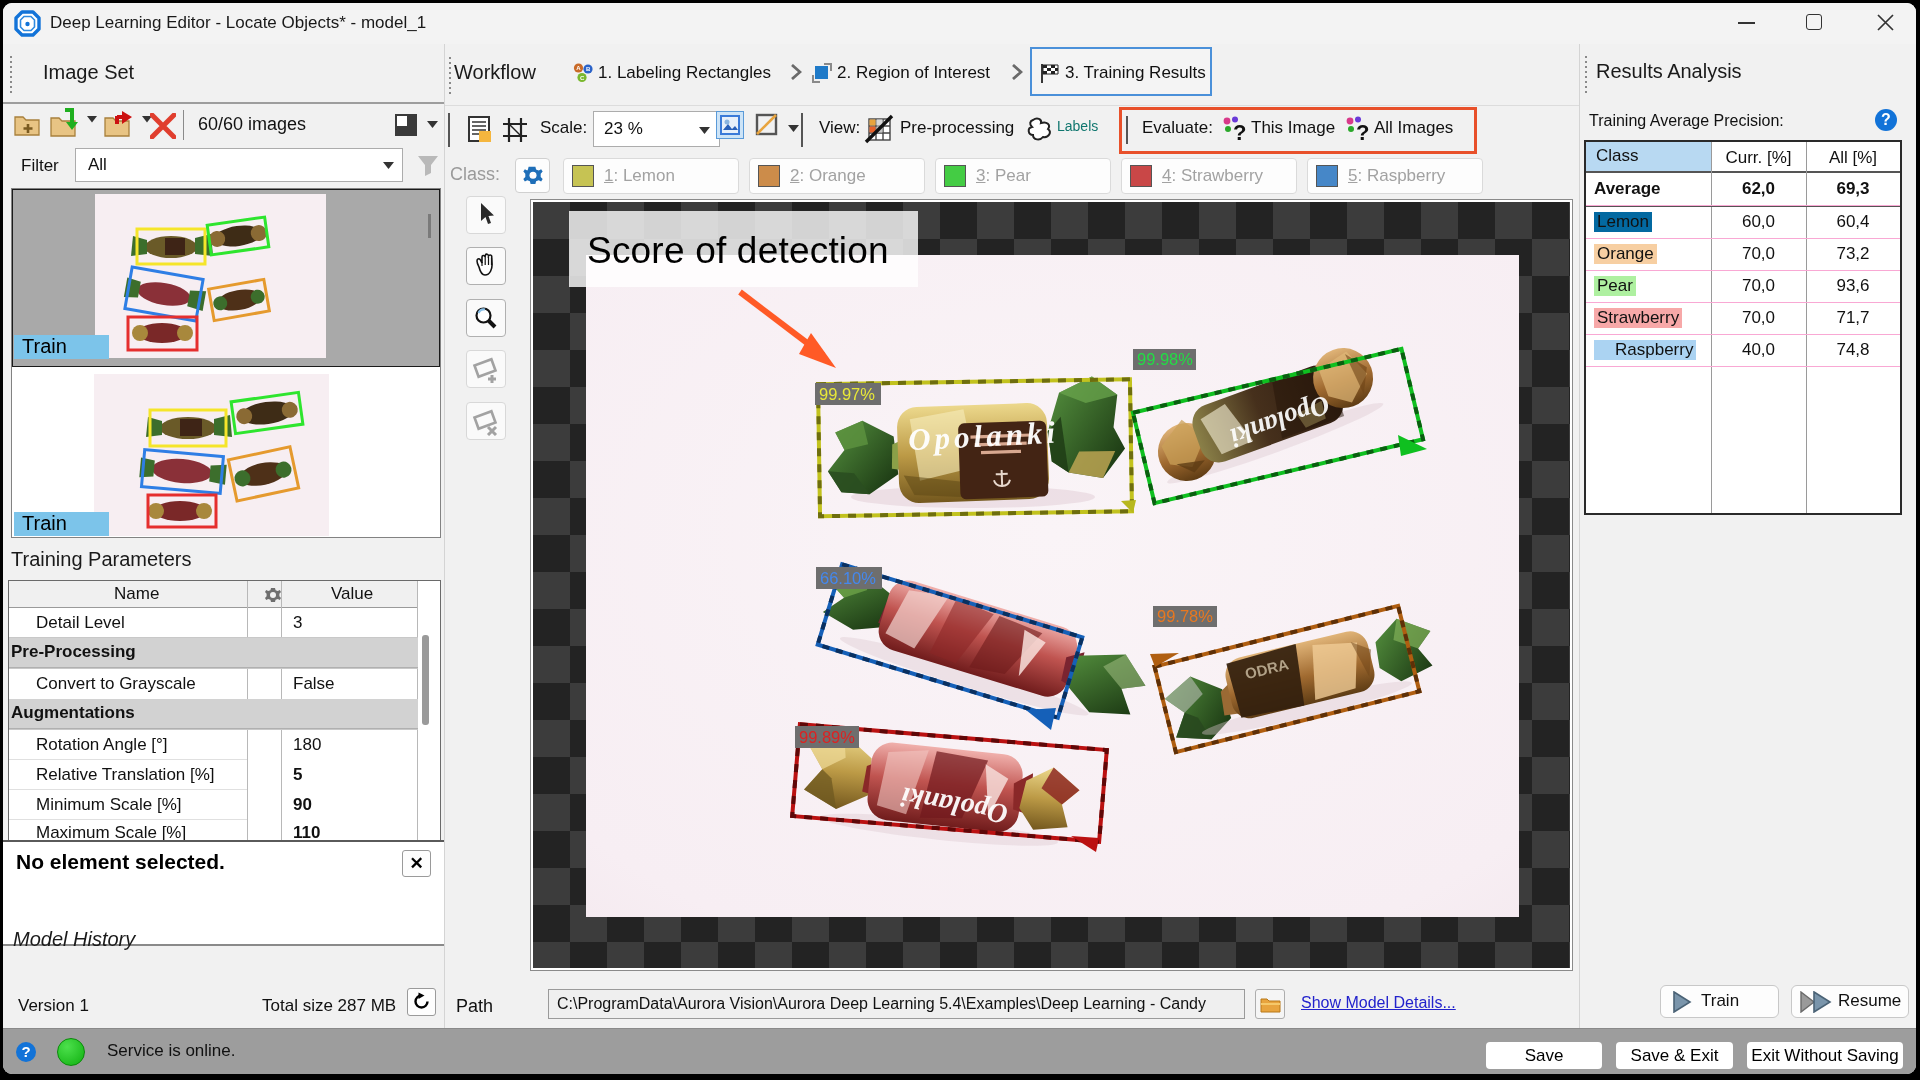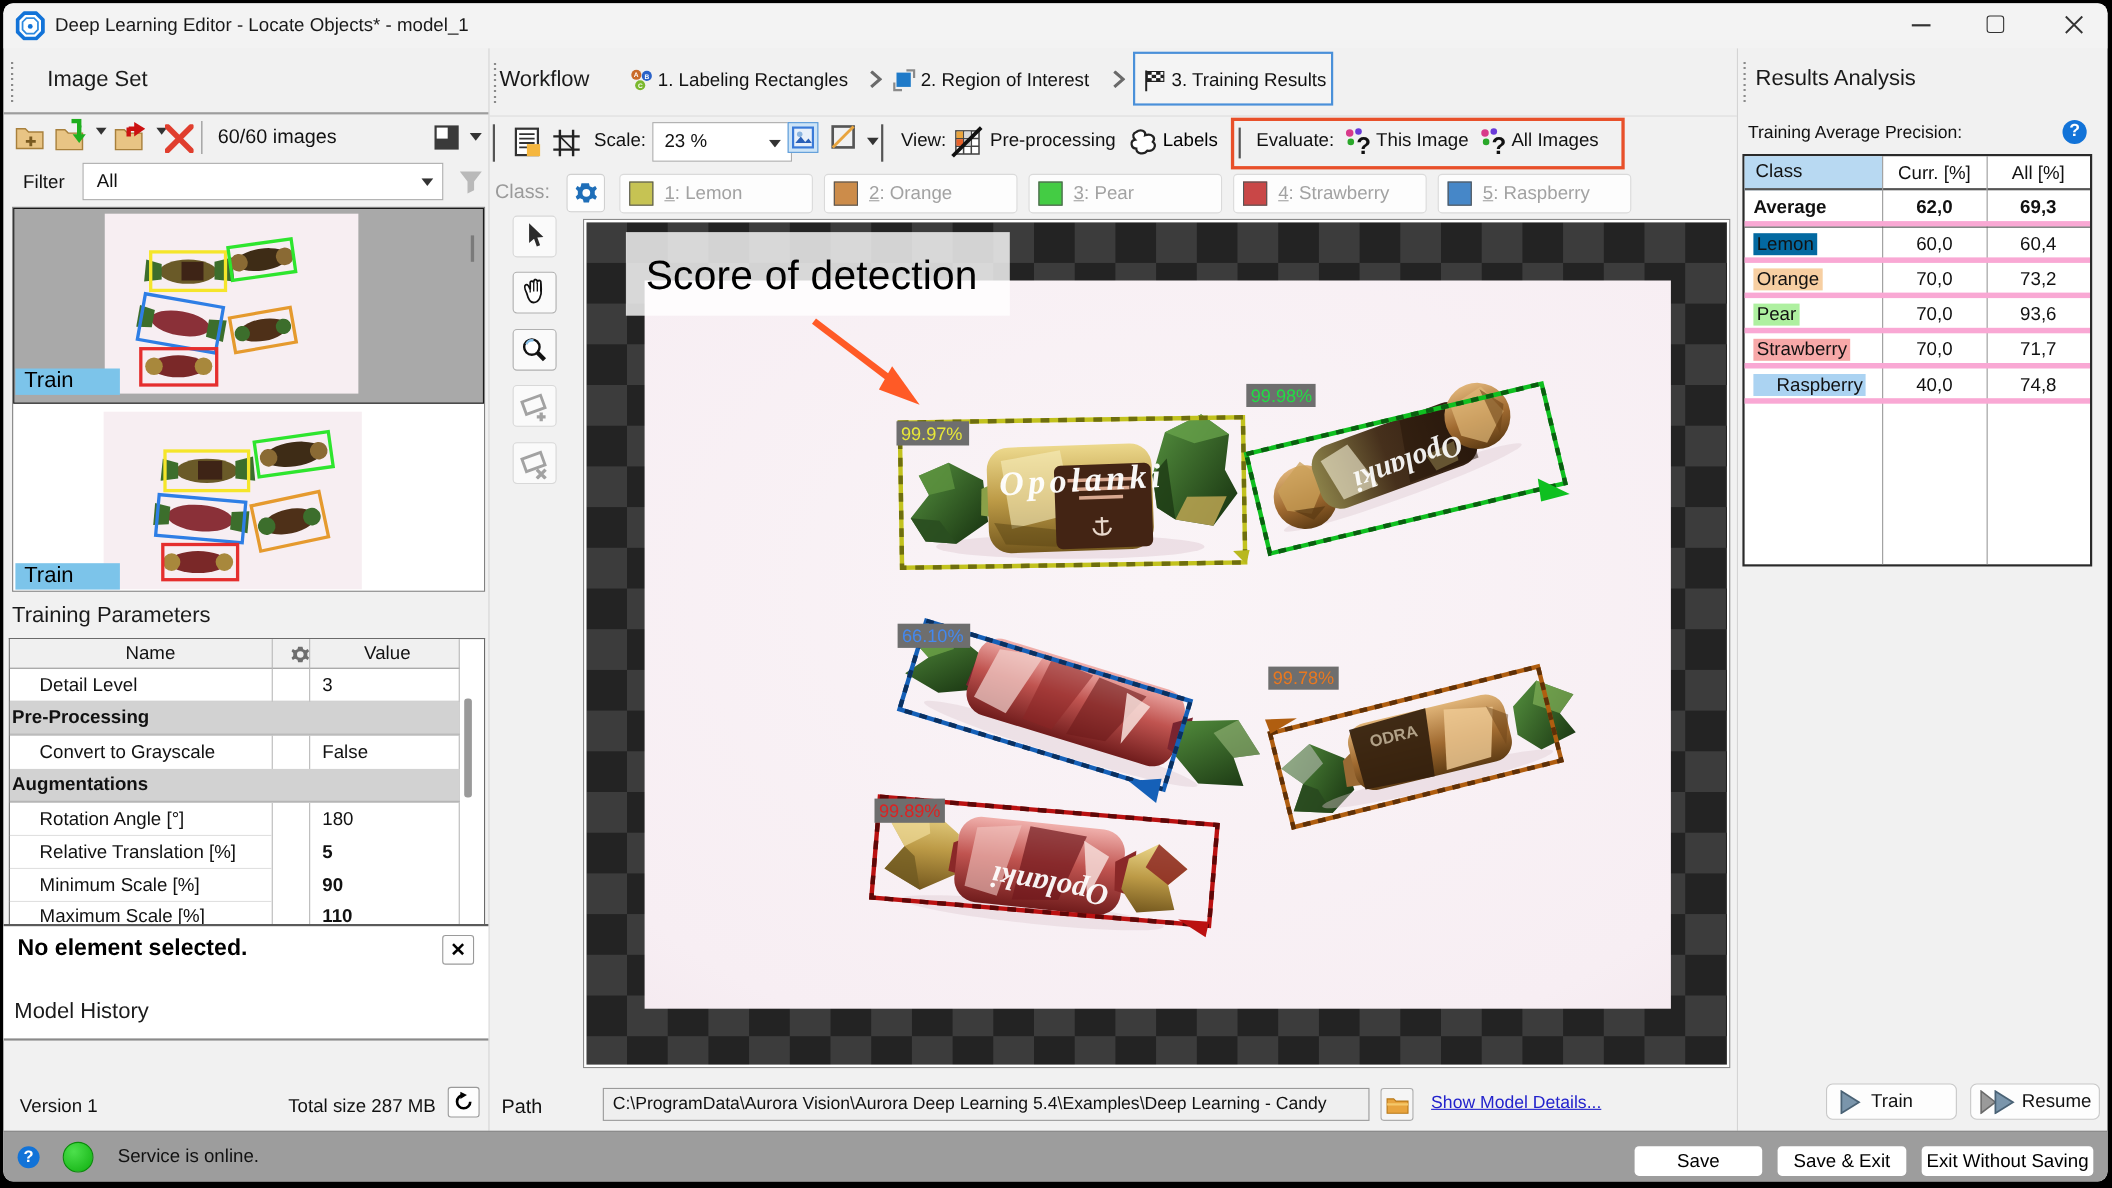--- a/index.html
+++ b/index.html
@@ -6,21 +6,21 @@
 html,body { width:1920px; height:1080px; background:#000; font-family:"Liberation Sans",sans-serif; overflow:hidden; }
 #win { position:absolute; left:3px; top:3px; width:1913px; height:1071px; background:#f1f1f1; border-radius:9px; overflow:hidden; }
 .abs { position:absolute; }
 .hdr { font-size:20px; color:#1a1a1a; }
 .vsep { position:absolute; top:41px; bottom:46px; width:1px; background:#d4d4d4; }
 .dots { position:absolute; width:2px; background-image:repeating-linear-gradient(to bottom,#8a8a8a 0 2px,transparent 2px 5px); }
 .cls { top:4px; width:176px; height:36px; background:#fdfdfd; border:1px solid #dadada; border-radius:4px; }
 .cls .sw { position:absolute; left:8px; top:6px; width:22px; height:22px; border:1px solid #555; }
 .cls span { position:absolute; left:40px; top:7px; font-size:17px; color:#a2a2a2; }
 .tb { width:40px; height:38px; background:#fafafa; border:1px solid #d8d8d8; border-radius:4px; text-align:center; padding-top:5px; }
-.rrow { position:absolute; left:0; width:314px; height:31px; border-bottom:5px solid #f9a8d4; }
+.rrow { position:absolute; left:0; width:314px; height:31px; border-bottom:1px solid #f9a8d4; }
 .rc1 { position:absolute; left:8px; top:4px; padding:0 3px; }
 .rc2 { position:absolute; left:125px; width:95px; top:4px; text-align:center; }
 .rc3 { position:absolute; left:220px; width:94px; top:4px; text-align:center; }
 </style>
 </head>
 <body>
 <div id="win">
 
 <div class="abs" style="left:0;top:0;width:1913px;height:41px;background:#f3f3f3;">
   <svg class="abs" style="left:11px;top:7px;" width="27" height="27" viewBox="0 0 27 27">
@@ -202,21 +202,21 @@
     <div class="abs" style="left:6px;top:179px;width:238px;height:1px;background:#e0e0e0;"></div>
     <div class="abs" style="left:6px;top:209px;width:238px;height:1px;background:#e0e0e0;"></div>
     <div class="abs" style="left:6px;top:239px;width:238px;height:1px;background:#e0e0e0;"></div>
   </div>
 
   <div class="abs" style="left:0;top:796px;width:441px;height:106px;background:#fff;border-top:2px solid #5a5a5a;border-bottom:2px solid #8a8a8a;">
     <span class="abs" style="left:13px;top:8px;font-size:21px;font-weight:bold;color:#000;">No element selected.</span>
     <div class="abs" style="left:399px;top:8px;width:29px;height:27px;background:#fdfdfd;border:1px solid #9a9a9a;border-radius:3px;text-align:center;font-size:17px;font-weight:bold;line-height:25px;">✕</div>
   </div>
 
-  <span class="hdr abs" style="left:10px;top:864px;">Model History</span>
+  <span class="hdr abs" style="left:10px;top:884px;font-style:italic;">Model History</span>
   <span class="abs" style="left:15px;top:952px;font-size:17px;color:#111;">Version 1</span>
   <span class="abs" style="left:259px;top:952px;font-size:17px;color:#111;">Total size 287 MB</span>
   <div class="abs" style="left:404px;top:944px;width:29px;height:28px;background:#fdfdfd;border:1px solid #9a9a9a;border-radius:3px;">
     <svg style="position:absolute;left:4px;top:3px;" width="19" height="19" viewBox="0 0 19 19">
           <path d="M15.5 9.5 A6 6 0 1 1 9.5 3.5" fill="none" stroke="#000" stroke-width="2.4"></path>
           <path d="M6.5 0.5 L12.5 3.5 L6.5 7 Z" fill="#000"></path>
         </svg>
   </div>
 </div>
 
@@ -302,21 +302,21 @@
           <rect x="5.5" y="5.5" width="6" height="6" fill="#e8a43e"></rect>
           <rect x="12.5" y="5.5" width="6" height="6" fill="#d8d8d8"></rect>
           <rect x="5.5" y="12.5" width="6" height="6" fill="#e8622a"></rect>
           <rect x="12.5" y="12.5" width="6" height="6" fill="#c8c8c8"></rect>
           <path d="M2 28 L28 2" stroke="#111" stroke-width="3.4"></path>
         </svg>
     <span class="abs" style="left:455px;top:12px;font-size:17px;color:#111;">Pre-processing</span>
     <svg class="abs" style="left:582px;top:10px;" width="26" height="26" viewBox="0 0 26 26">
           <path d="M6 4 C10 1 15 3 14 7 C20 5 24 9 21 13 C25 16 22 22 16 21 C13 25 6 24 6 19 C1 19 0 12 5 11 C2 8 3 5 6 4 Z" fill="#fff" stroke="#222" stroke-width="2"></path>
         </svg>
-    <span class="abs" style="left:612px;top:12px;font-size:17px;color:#000000;">Labels</span>
+    <span class="abs" style="left:612px;top:12px;font-size:14px;color:#0f766e;">Labels</span>
 
     <div class="abs" style="left:674px;top:1px;width:358px;height:47px;border:3px solid #e8502a;"></div>
     <div class="abs" style="left:681px;top:10px;width:2px;height:28px;background:#555;"></div>
     <span class="abs" style="left:697px;top:12px;font-size:17px;color:#111;">Evaluate:</span>
     <svg class="abs" style="left:777px;top:10px;" width="27" height="28" viewBox="0 0 27 28">
           <circle cx="5" cy="5" r="3.4" fill="#d83a8a"></circle>
           <circle cx="13" cy="3.5" r="3" fill="#6a3ad8"></circle>
           <circle cx="6" cy="13" r="3" fill="#2aa82a"></circle>
           <text x="11" y="24" font-size="22" font-weight="bold" fill="#111" font-family="Liberation Sans">?</text>
         </svg>

